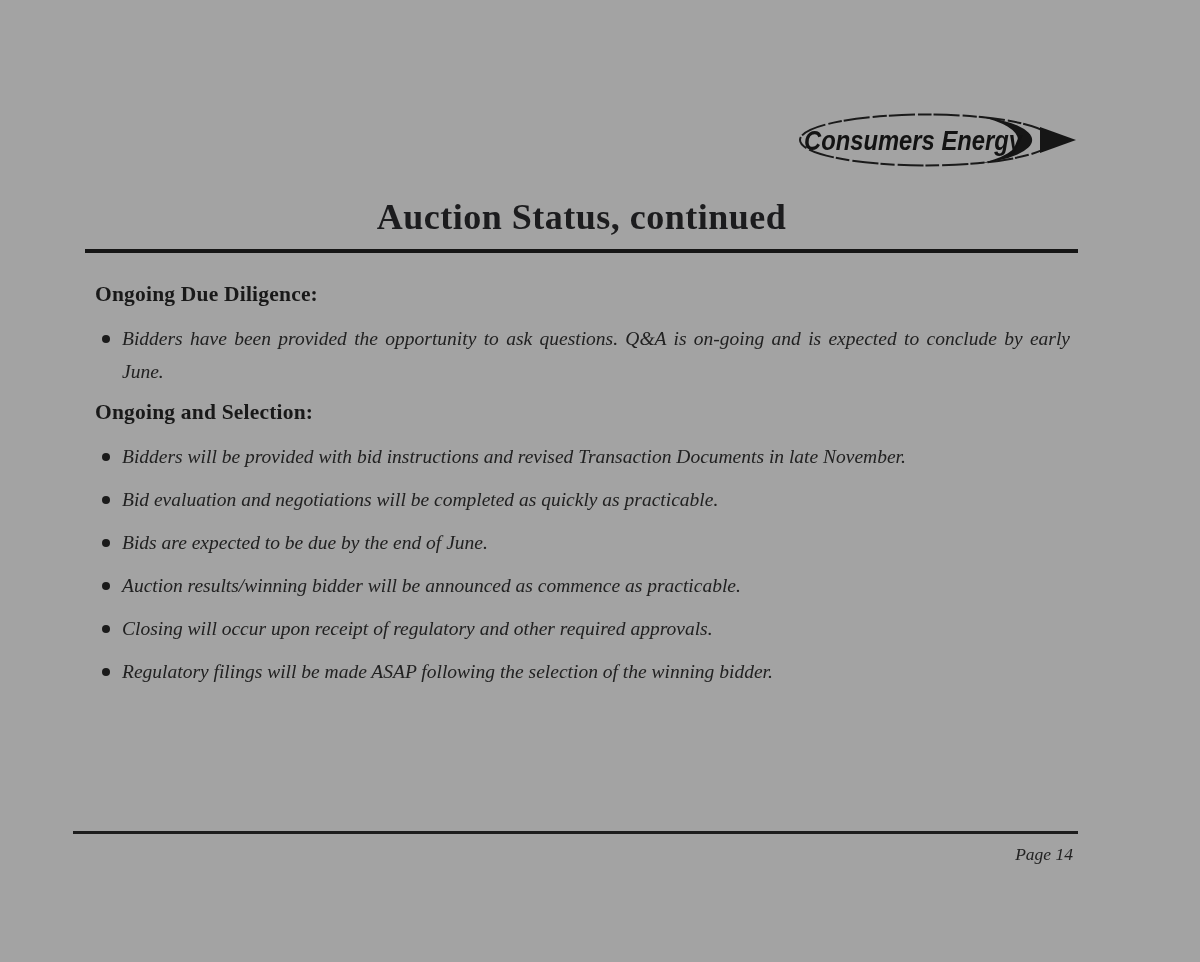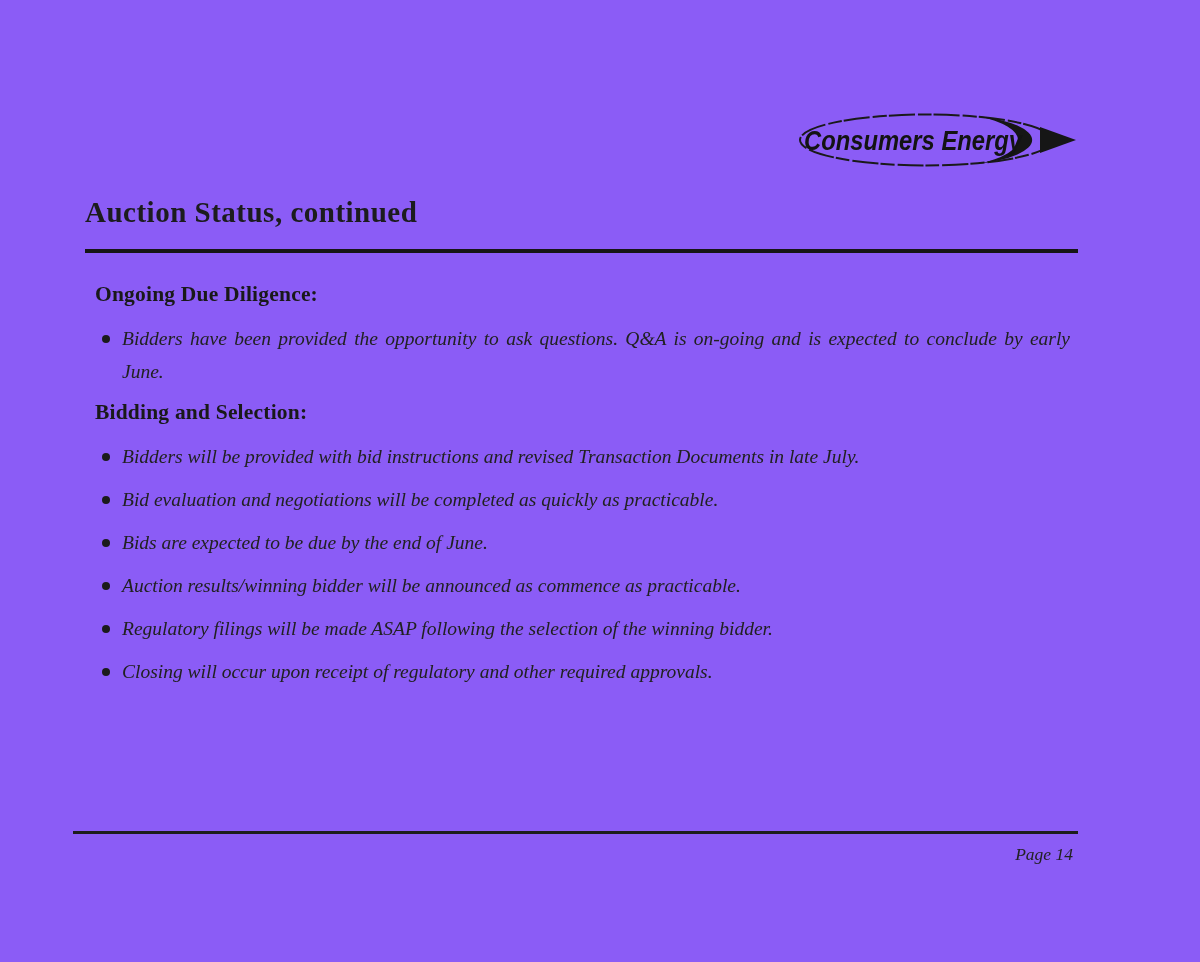--- a/index.html
+++ b/index.html
@@ -4,30 +4,30 @@
 <style>
   html,body{margin:0;padding:0;}
   body{
     width:1200px;height:962px;
     background:#fdfdfb;
     font-family:"Liberation Serif", serif;
     color:#1b1b1b;
     position:relative;
     overflow:hidden;
   }
-  .scan-page{position:absolute;inset:0;background:#8b5cf6;}
+  .scan-page{position:absolute;inset:0;background:#a3a3a3;}
 
   
   .logo{position:absolute;left:798px;top:110px;width:280px;height:60px;}
   .logo svg{display:block;width:100%;height:100%;}
 
   
   .title{
     position:absolute;left:85px;top:196px;width:993px;
-    font-size:29px;font-weight:bold;
+    text-align:center;font-size:36px;font-weight:bold;
     letter-spacing:0.5px;color:#1c1c1e;
   }
   .title-rule{
     position:absolute;left:85px;top:249px;width:993px;height:4px;
     background:#161616;
   }
 
   
   .content{
     position:absolute;left:95px;top:272px;width:975px;
@@ -75,32 +75,32 @@
   <div class="title-rule"></div>
 
   <div class="content" id="content">
       <div class="sec">
         <div class="sec-heading">Ongoing Due Diligence:</div>
         <ul class="bullets">
           <li class="bullet">Bidders have been provided the opportunity to ask questions. Q&amp;A is on-going and is expected to conclude by early June.</li>
         </ul>
       </div>
       <div class="sec">
-        <div class="sec-heading">Bidding and Selection:</div>
+        <div class="sec-heading">Ongoing and Selection:</div>
         <ul class="bullets">
-          <li class="bullet">Bidders will be provided with bid instructions and revised Transaction Documents in late July.</li>
+          <li class="bullet">Bidders will be provided with bid instructions and revised Transaction Documents in late November.</li>
           <li class="bullet">Bid evaluation and negotiations will be completed as quickly as practicable.</li>
           <li class="bullet">Bids are expected to be due by the end of June.</li>
           <li class="bullet">Auction results/winning bidder will be announced as commence as practicable.</li>
         </ul>
       </div>
       <div class="sec">
         <ul class="bullets">
+          <li class="bullet">Closing will occur upon receipt of regulatory and other required approvals.</li>
           <li class="bullet">Regulatory filings will be made ASAP following the selection of the winning bidder.</li>
-          <li class="bullet">Closing will occur upon receipt of regulatory and other required approvals.</li>
         </ul>
       </div>
     </div>
 
   <div class="footer-rule"></div>
   <div class="footer-text">Page 14</div>
 
 </div>
 
 </body></html>

